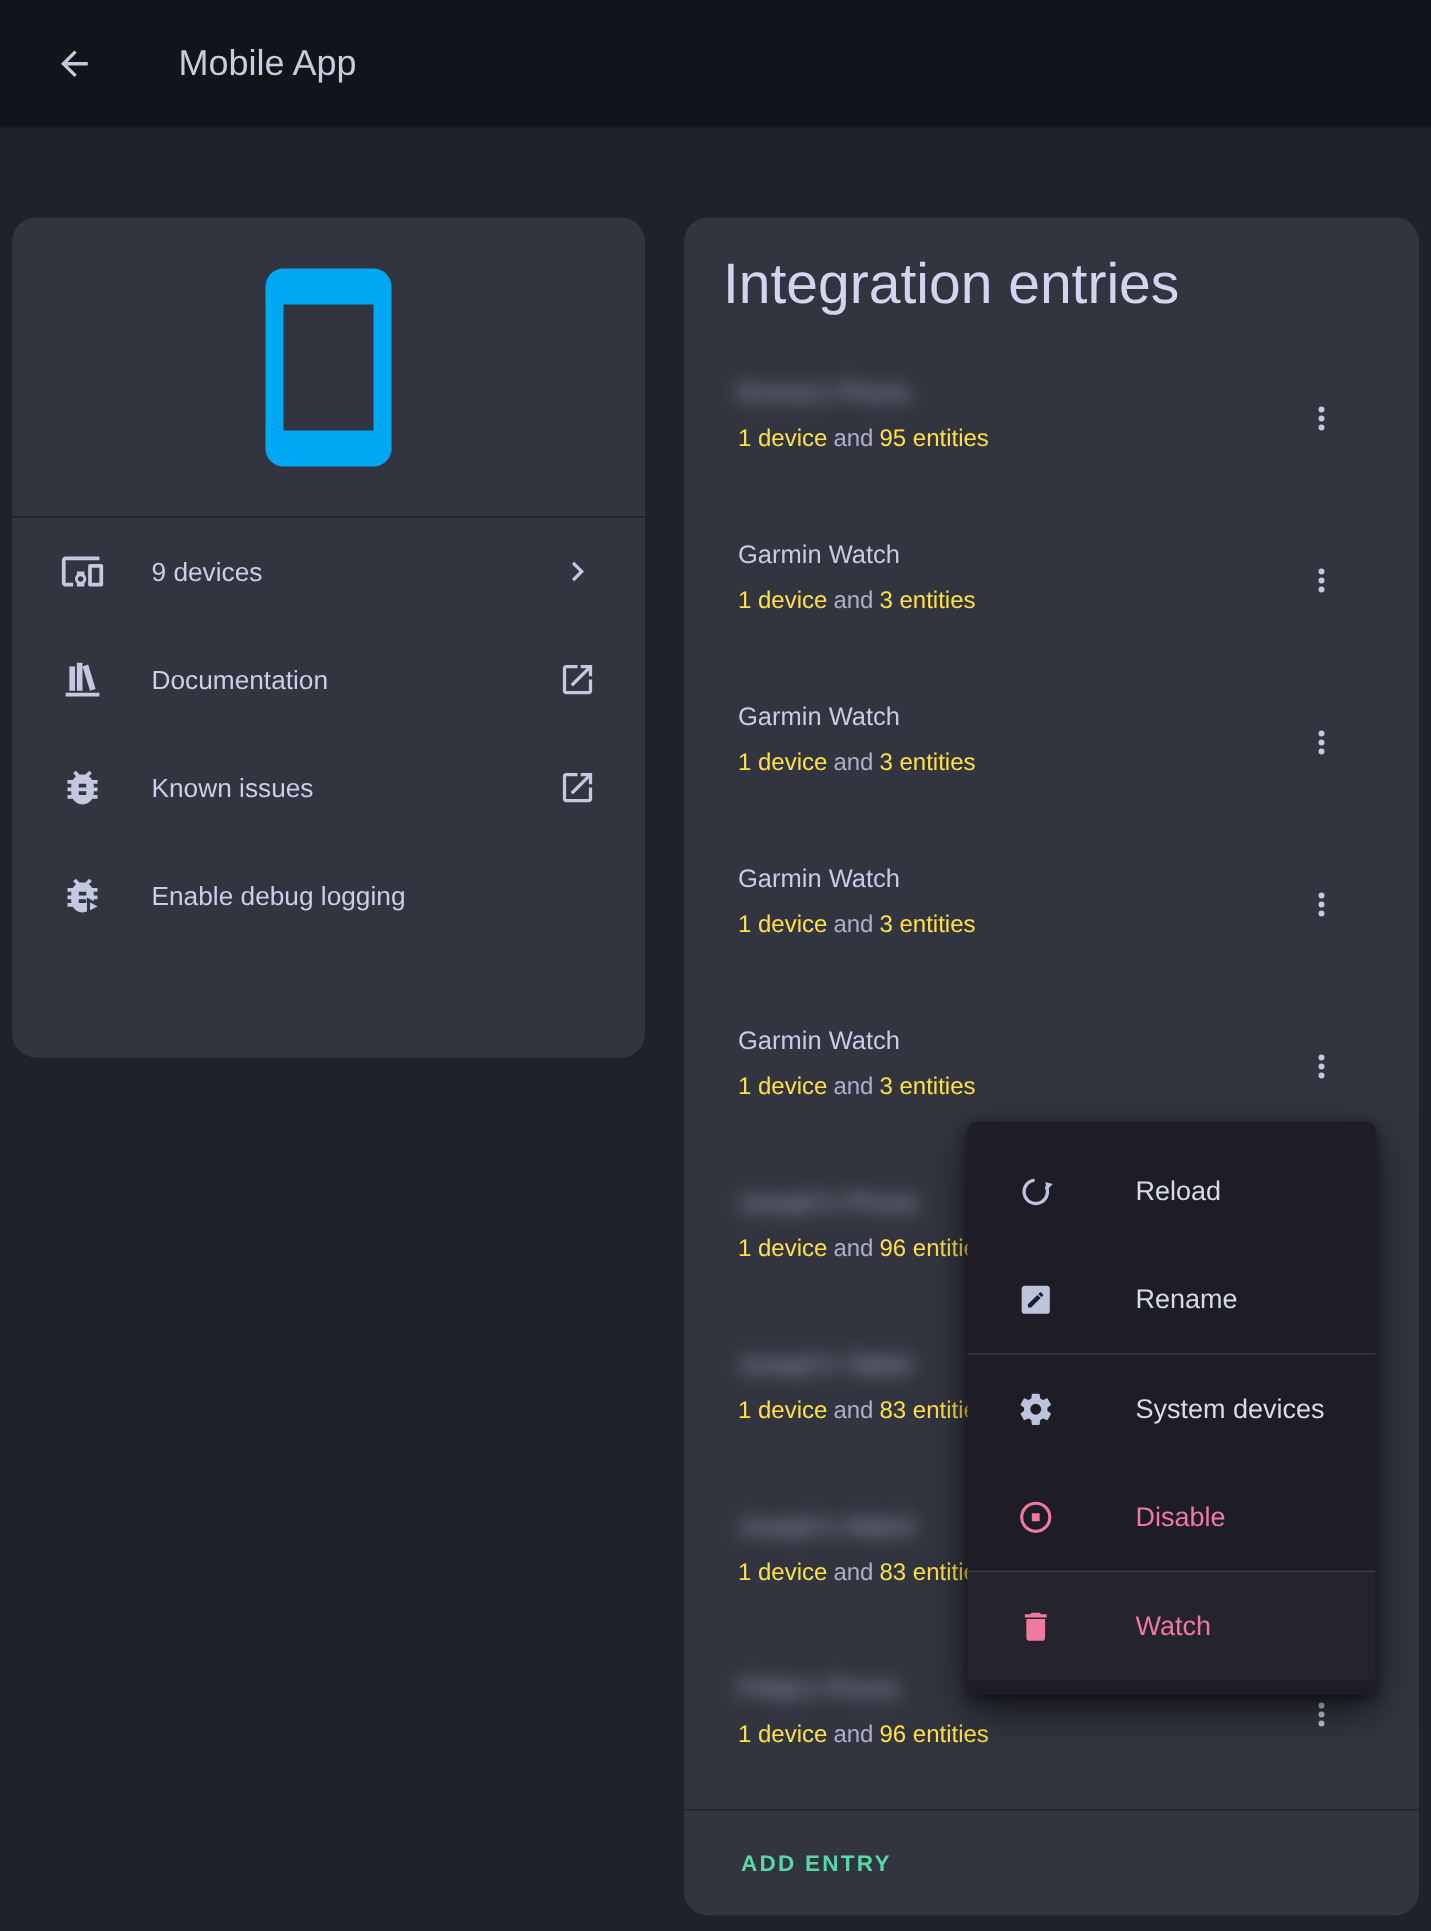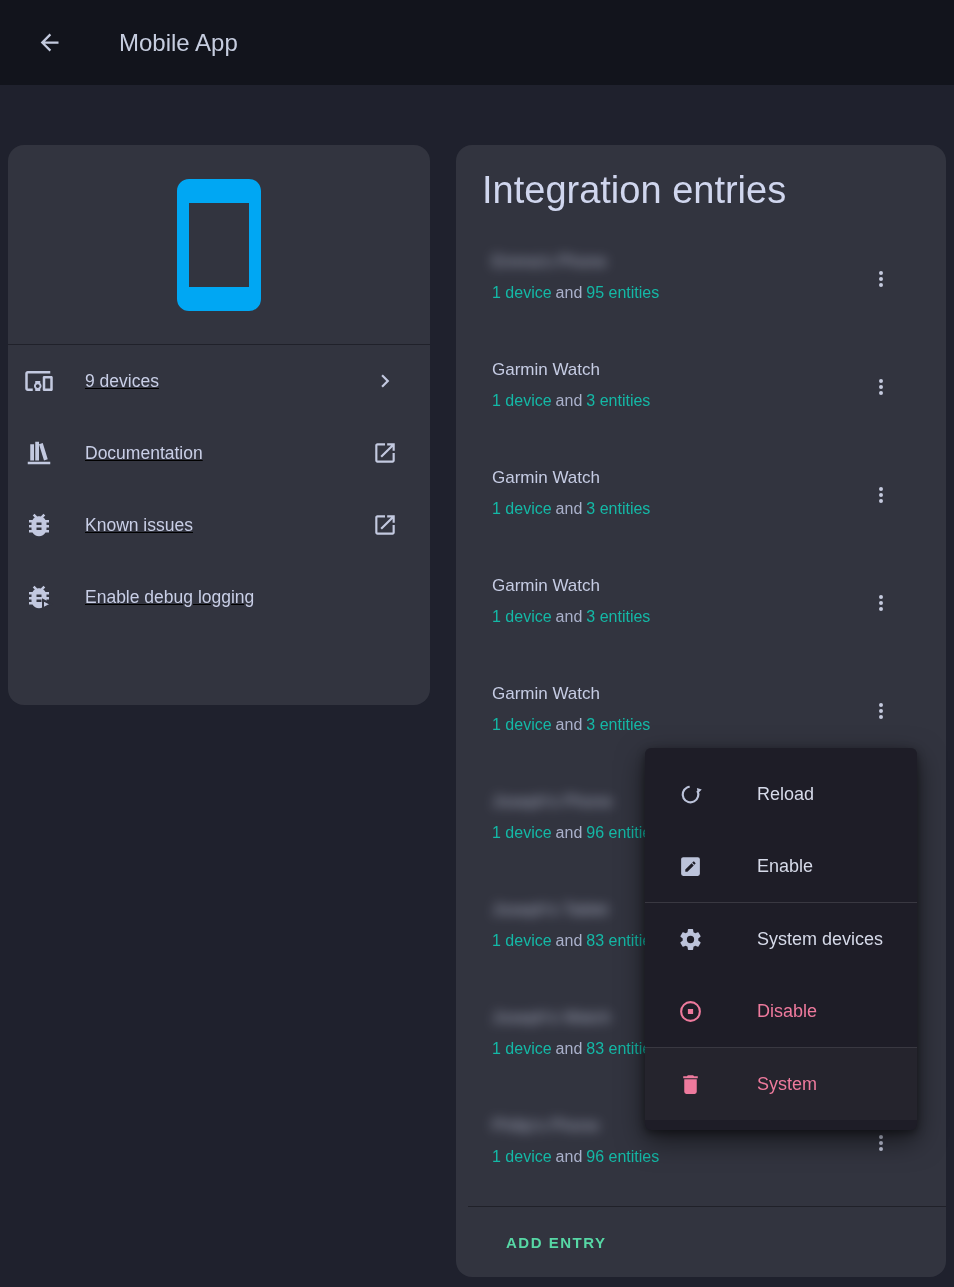--- a/index.html
+++ b/index.html
@@ -26,21 +26,21 @@
   .info-card{left:8px;top:145px;width:422px;height:560px;}
   .entries-card{left:456px;top:145px;width:490px;height:1132px;box-sizing:border-box;}
 
   
   .icon-area{
     height:199px;display:flex;align-items:center;justify-content:center;
     border-bottom:1px solid rgba(10,12,18,0.45);
   }
   .icon-area svg{width:144px;height:144px;color:#00a7f3;}
   .info-row{
-    height:72px;display:flex;align-items:center;padding:0 0 0 16px;cursor:pointer;text-decoration:underline;
+    height:72px;display:flex;align-items:center;padding:0 0 0 32px;cursor:pointer;
   }
   .ir-icon{width:30px;height:30px;color:#c3c9e0;flex:none;display:flex;}
   .ir-icon svg{width:30px;height:30px;}
   .ir-label{margin-left:31px;font-size:17.5px;color:#c9cfe7;}
   .ir-trail{margin-left:auto;margin-right:32px;width:26px;height:26px;color:#c3c9e0;display:flex;}
   .ir-trail svg{width:26px;height:26px;}
 
   
   .entries-title{
     padding:24px 0 0 26px;font-size:38px;line-height:42px;
@@ -48,31 +48,31 @@
   }
   .entries-list{margin-top:22px;}
   .entry{
     height:108px;box-sizing:border-box;display:flex;align-items:flex-start;
     padding:18px 41px 0 36px;
   }
   .entry-text{flex:1;min-width:0;}
   .entry-name{font-size:17px;line-height:22px;color:#c6cce4;white-space:nowrap;}
   .entry-name.redacted{filter:blur(6px);opacity:.8;color:#c2c8de;}
   .entry-sub{margin-top:9px;font-size:16px;line-height:22px;white-space:nowrap;}
-  .entry-sub .lnk{color:#14b8a6;cursor:pointer;}
+  .entry-sub .lnk{color:#fde047;cursor:pointer;}
   .entry-sub .and{color:#a9b0ca;margin:0 4px;}
   .kebab{
     width:48px;height:48px;margin-top:4px;flex:none;border:none;background:transparent;
     color:#c5cade;display:flex;align-items:center;justify-content:center;cursor:pointer;
     border-radius:50%;padding:0;
   }
   .kebab svg{width:24px;height:24px;}
 
   .entries-footer{
-    position:absolute;left:12px;right:0;bottom:0;height:70px;
+    position:absolute;left:0;right:0;bottom:0;height:70px;
     border-top:1px solid rgba(0,0,0,0.35);
     display:flex;align-items:center;
     border-radius:0 0 16px 16px;
   }
   .add-entry-btn{
     margin-left:22px;border:none;background:transparent;cursor:pointer;
     color:#57d7a5;font-family:"Liberation Sans",sans-serif;
     font-size:15px;font-weight:700;letter-spacing:1.5px;padding:16px;
   }
 
@@ -319,21 +319,21 @@
     </span>
     <span class="mi-label">Reload</span>
   </div>
 
   <div class="menu-item">
     <span class="mi-icon">
       <svg viewBox="0 0 24 24">
           <path fill="currentColor" fill-rule="evenodd" d="M19,3A2,2 0 0,1 21,5V19A2,2 0 0,1 19,21H5A2,2 0 0,1 3,19V5C3,3.89 3.9,3 5,3H19M16.7,9.35L15.7,10.35L13.65,8.3L14.65,7.3C14.86,7.08 15.21,7.08 15.42,7.3L16.7,8.58C16.92,8.79 16.92,9.14 16.7,9.35M7,14.94L13.06,8.88L15.12,10.94L9.06,17H7V14.94Z"></path>
         </svg>
     </span>
-    <span class="mi-label">Enable</span>
+    <span class="mi-label">Rename</span>
   </div>
 
   <div class="menu-divider"></div>
 
   <div class="menu-item">
     <span class="mi-icon">
       <svg viewBox="0 0 24 24">
           <path fill="currentColor" fill-rule="evenodd" d="M12,15.5A3.5,3.5 0 0,1 8.5,12A3.5,3.5 0 0,1 12,8.5A3.5,3.5 0 0,1 15.5,12A3.5,3.5 0 0,1 12,15.5M19.43,12.97C19.47,12.65 19.5,12.33 19.5,12C19.5,11.67 19.47,11.34 19.43,11L21.54,9.37C21.73,9.22 21.78,8.95 21.66,8.73L19.66,5.27C19.54,5.05 19.27,4.96 19.05,5.05L16.56,6.05C16.04,5.66 15.5,5.32 14.87,5.07L14.5,2.42C14.46,2.18 14.25,2 14,2H10C9.75,2 9.54,2.18 9.5,2.42L9.13,5.07C8.5,5.32 7.96,5.66 7.44,6.05L4.95,5.05C4.73,4.96 4.46,5.05 4.34,5.27L2.34,8.73C2.21,8.95 2.27,9.22 2.46,9.37L4.57,11C4.53,11.34 4.5,11.67 4.5,12C4.5,12.33 4.53,12.65 4.57,12.97L2.46,14.63C2.27,14.78 2.21,15.05 2.34,15.27L4.34,18.73C4.46,18.95 4.73,19.03 4.95,18.95L7.44,17.94C7.96,18.34 8.5,18.68 9.13,18.93L9.5,21.58C9.54,21.82 9.75,22 10,22H14C14.25,22 14.46,21.82 14.5,21.58L14.87,18.93C15.5,18.67 16.04,18.34 16.56,17.94L19.05,18.95C19.27,19.03 19.54,18.95 19.66,18.73L21.66,15.27C21.78,15.05 21.73,14.78 21.54,14.63L19.43,12.97Z"></path>
         </svg>
     </span>
@@ -350,16 +350,16 @@
   </div>
 
   <div class="menu-divider"></div>
 
   <div class="menu-item danger hl">
     <span class="mi-icon">
       <svg viewBox="0 0 24 24">
           <path fill="currentColor" fill-rule="evenodd" d="M19,4H15.5L14.5,3H9.5L8.5,4H5V6H19V4M6,19A2,2 0 0,0 8,21H16A2,2 0 0,0 18,19V7H6V19Z"></path>
         </svg>
     </span>
-    <span class="mi-label">System</span>
+    <span class="mi-label">Watch</span>
   </div>
 
 </div>
 
 </body></html>

